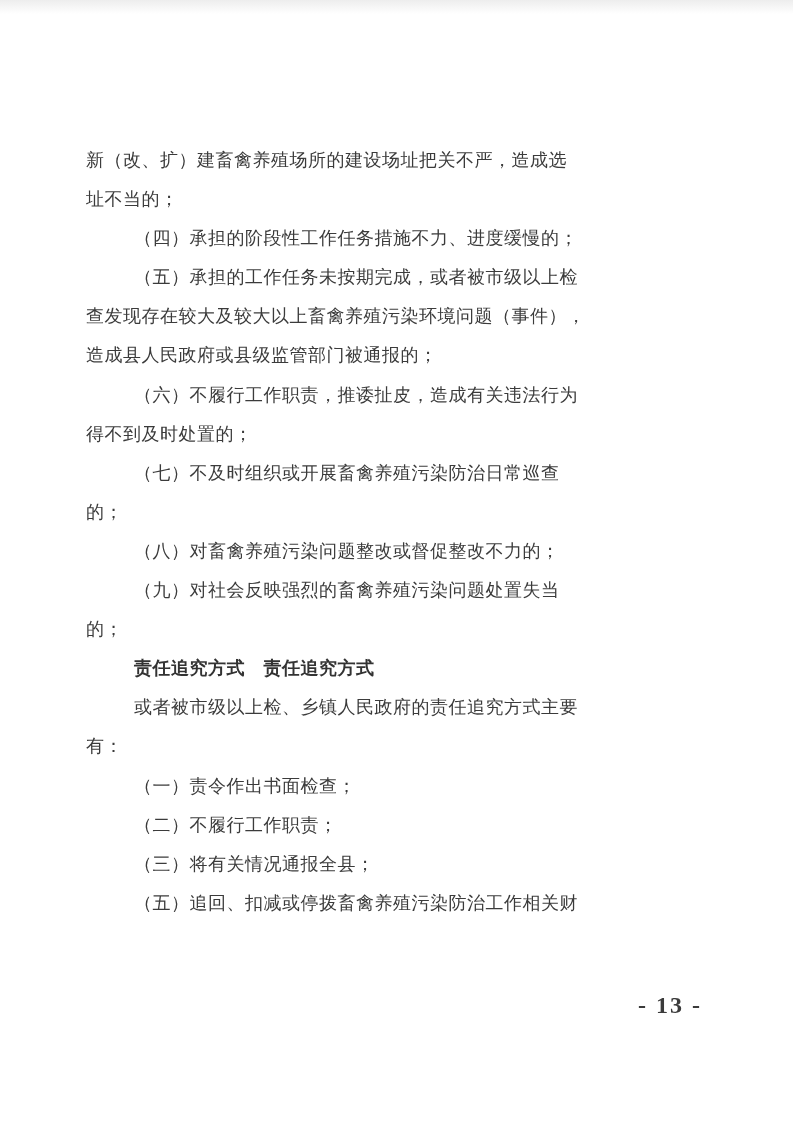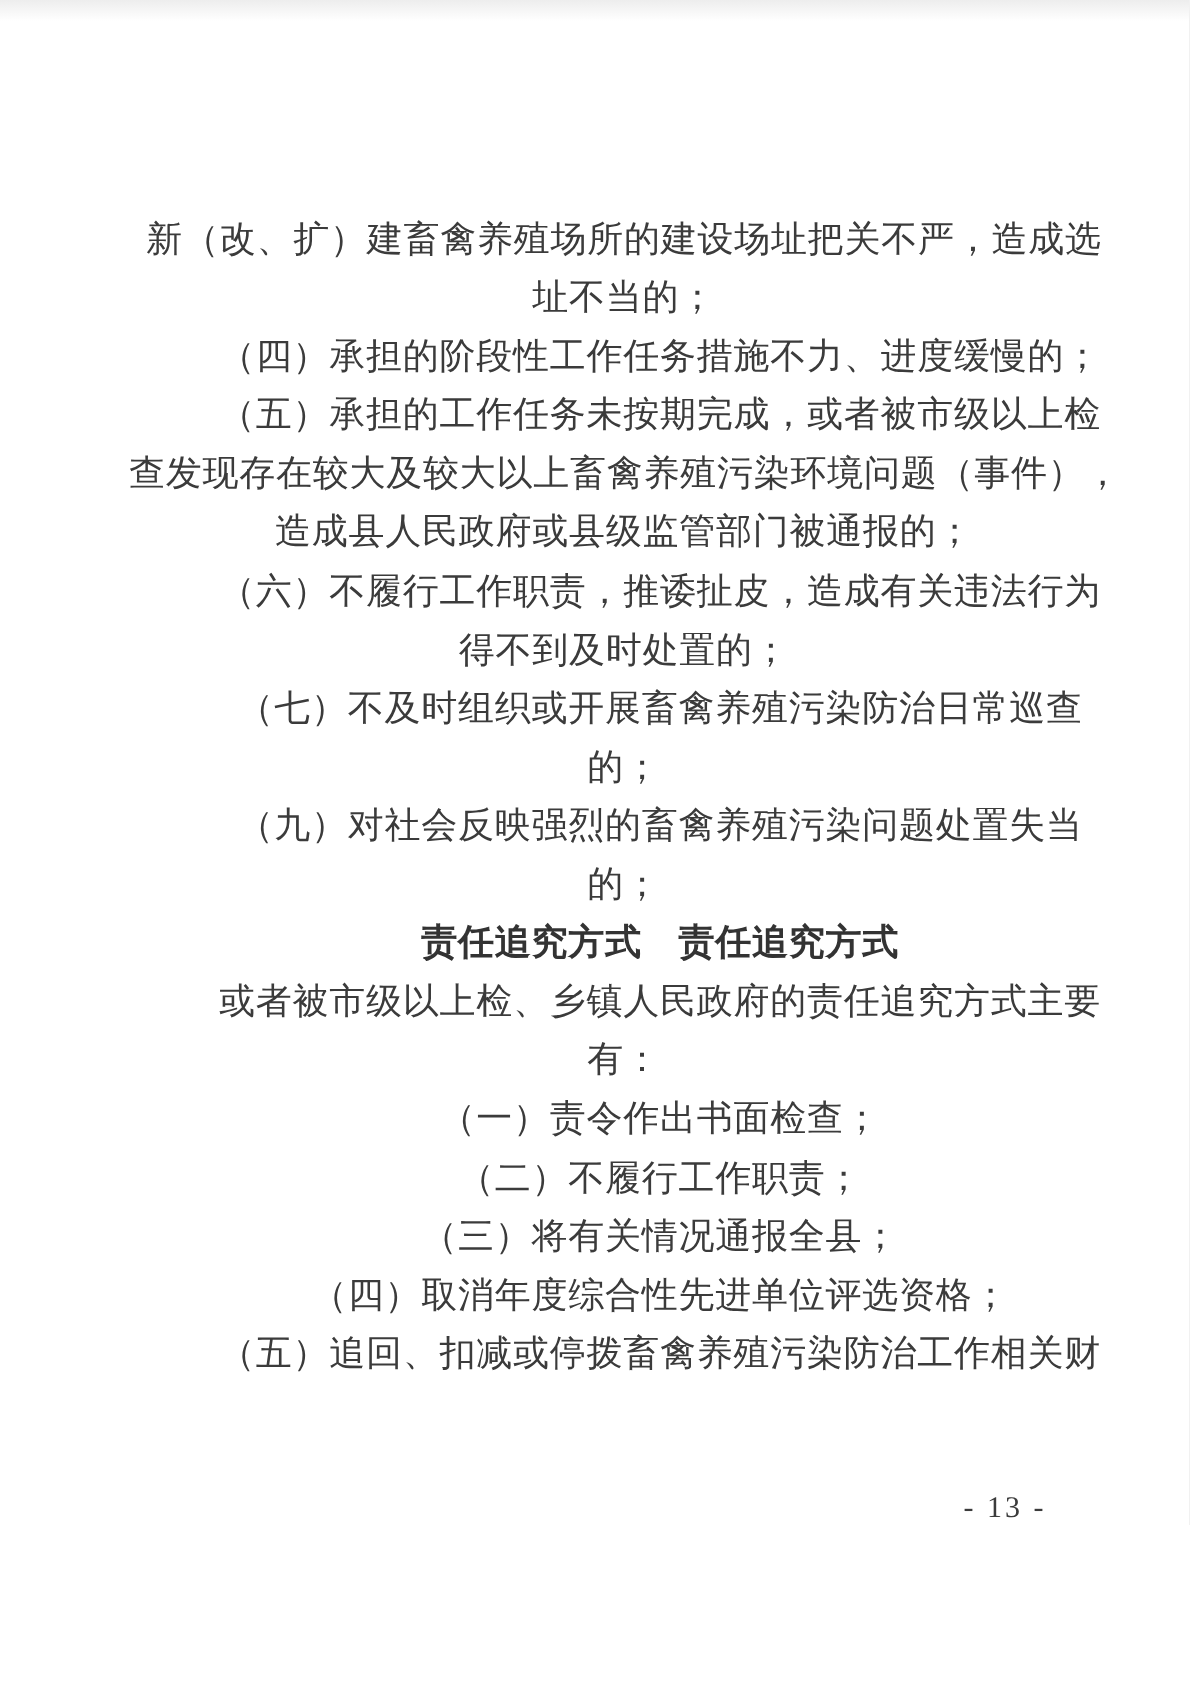--- a/index.html
+++ b/index.html
@@ -28,69 +28,69 @@
   }
   .textblock {
     position: absolute;
     left: 86px;
     top: 141px;
     width: 660px;
   }
   .line {
     height: 39.1px;
     line-height: 39.1px;
-    font-size: 24px;
+    font-size: 18px;
     color: #3b3b3b;
     white-space: nowrap;
     letter-spacing: 0.5px;
-    text-align: center;
   }
   .line.indent {
     padding-left: 48px;
   }
   .line.bold {
     font-weight: bold;
     color: #333333;
   }
   .page-number {
     position: absolute;
     left: 620px;
     top: 992px;
     width: 100px;
     text-align: center;
-    font-size: 20px;
+    font-size: 24px;
     line-height: 26px;
     color: #3b3b3b;
     letter-spacing: 2px;
     font-family: "Liberation Serif", "DejaVu Serif", serif;
+    font-weight: bold;
   }
 </style>
 </head>
 <body>
 
 <div class="page">
   <div class="scan-edge"></div>
 
   <div class="textblock">
       <div class="line">新（改、扩）建畜禽养殖场所的建设场址把关不严，造成选</div>
       <div class="line">址不当的；</div>
       <div class="line indent">（四）承担的阶段性工作任务措施不力、进度缓慢的；</div>
       <div class="line indent">（五）承担的工作任务未按期完成，或者被市级以上检</div>
       <div class="line">查发现存在较大及较大以上畜禽养殖污染环境问题（事件），</div>
       <div class="line">造成县人民政府或县级监管部门被通报的；</div>
       <div class="line indent">（六）不履行工作职责，推诿扯皮，造成有关违法行为</div>
       <div class="line">得不到及时处置的；</div>
       <div class="line indent">（七）不及时组织或开展畜禽养殖污染防治日常巡查</div>
       <div class="line">的；</div>
+      <div class="line indent">（八）对畜禽养殖污染问题整改或督促整改不力的；</div>
       <div class="line indent">（九）对社会反映强烈的畜禽养殖污染问题处置失当</div>
       <div class="line">的；</div>
       <div class="line indent bold">责任追究方式　责任追究方式</div>
       <div class="line indent">或者被市级以上检、乡镇人民政府的责任追究方式主要</div>
       <div class="line">有：</div>
       <div class="line indent">（一）责令作出书面检查；</div>
       <div class="line indent">（二）不履行工作职责；</div>
       <div class="line indent">（三）将有关情况通报全县；</div>
-      <div class="line indent">（四）取消年度综合性先进单位评选资格；</div>
       <div class="line indent">（五）追回、扣减或停拨畜禽养殖污染防治工作相关财</div>
     </div>
 
   <div class="page-number">- 13 -</div>
 </div>
 
 </body></html>

